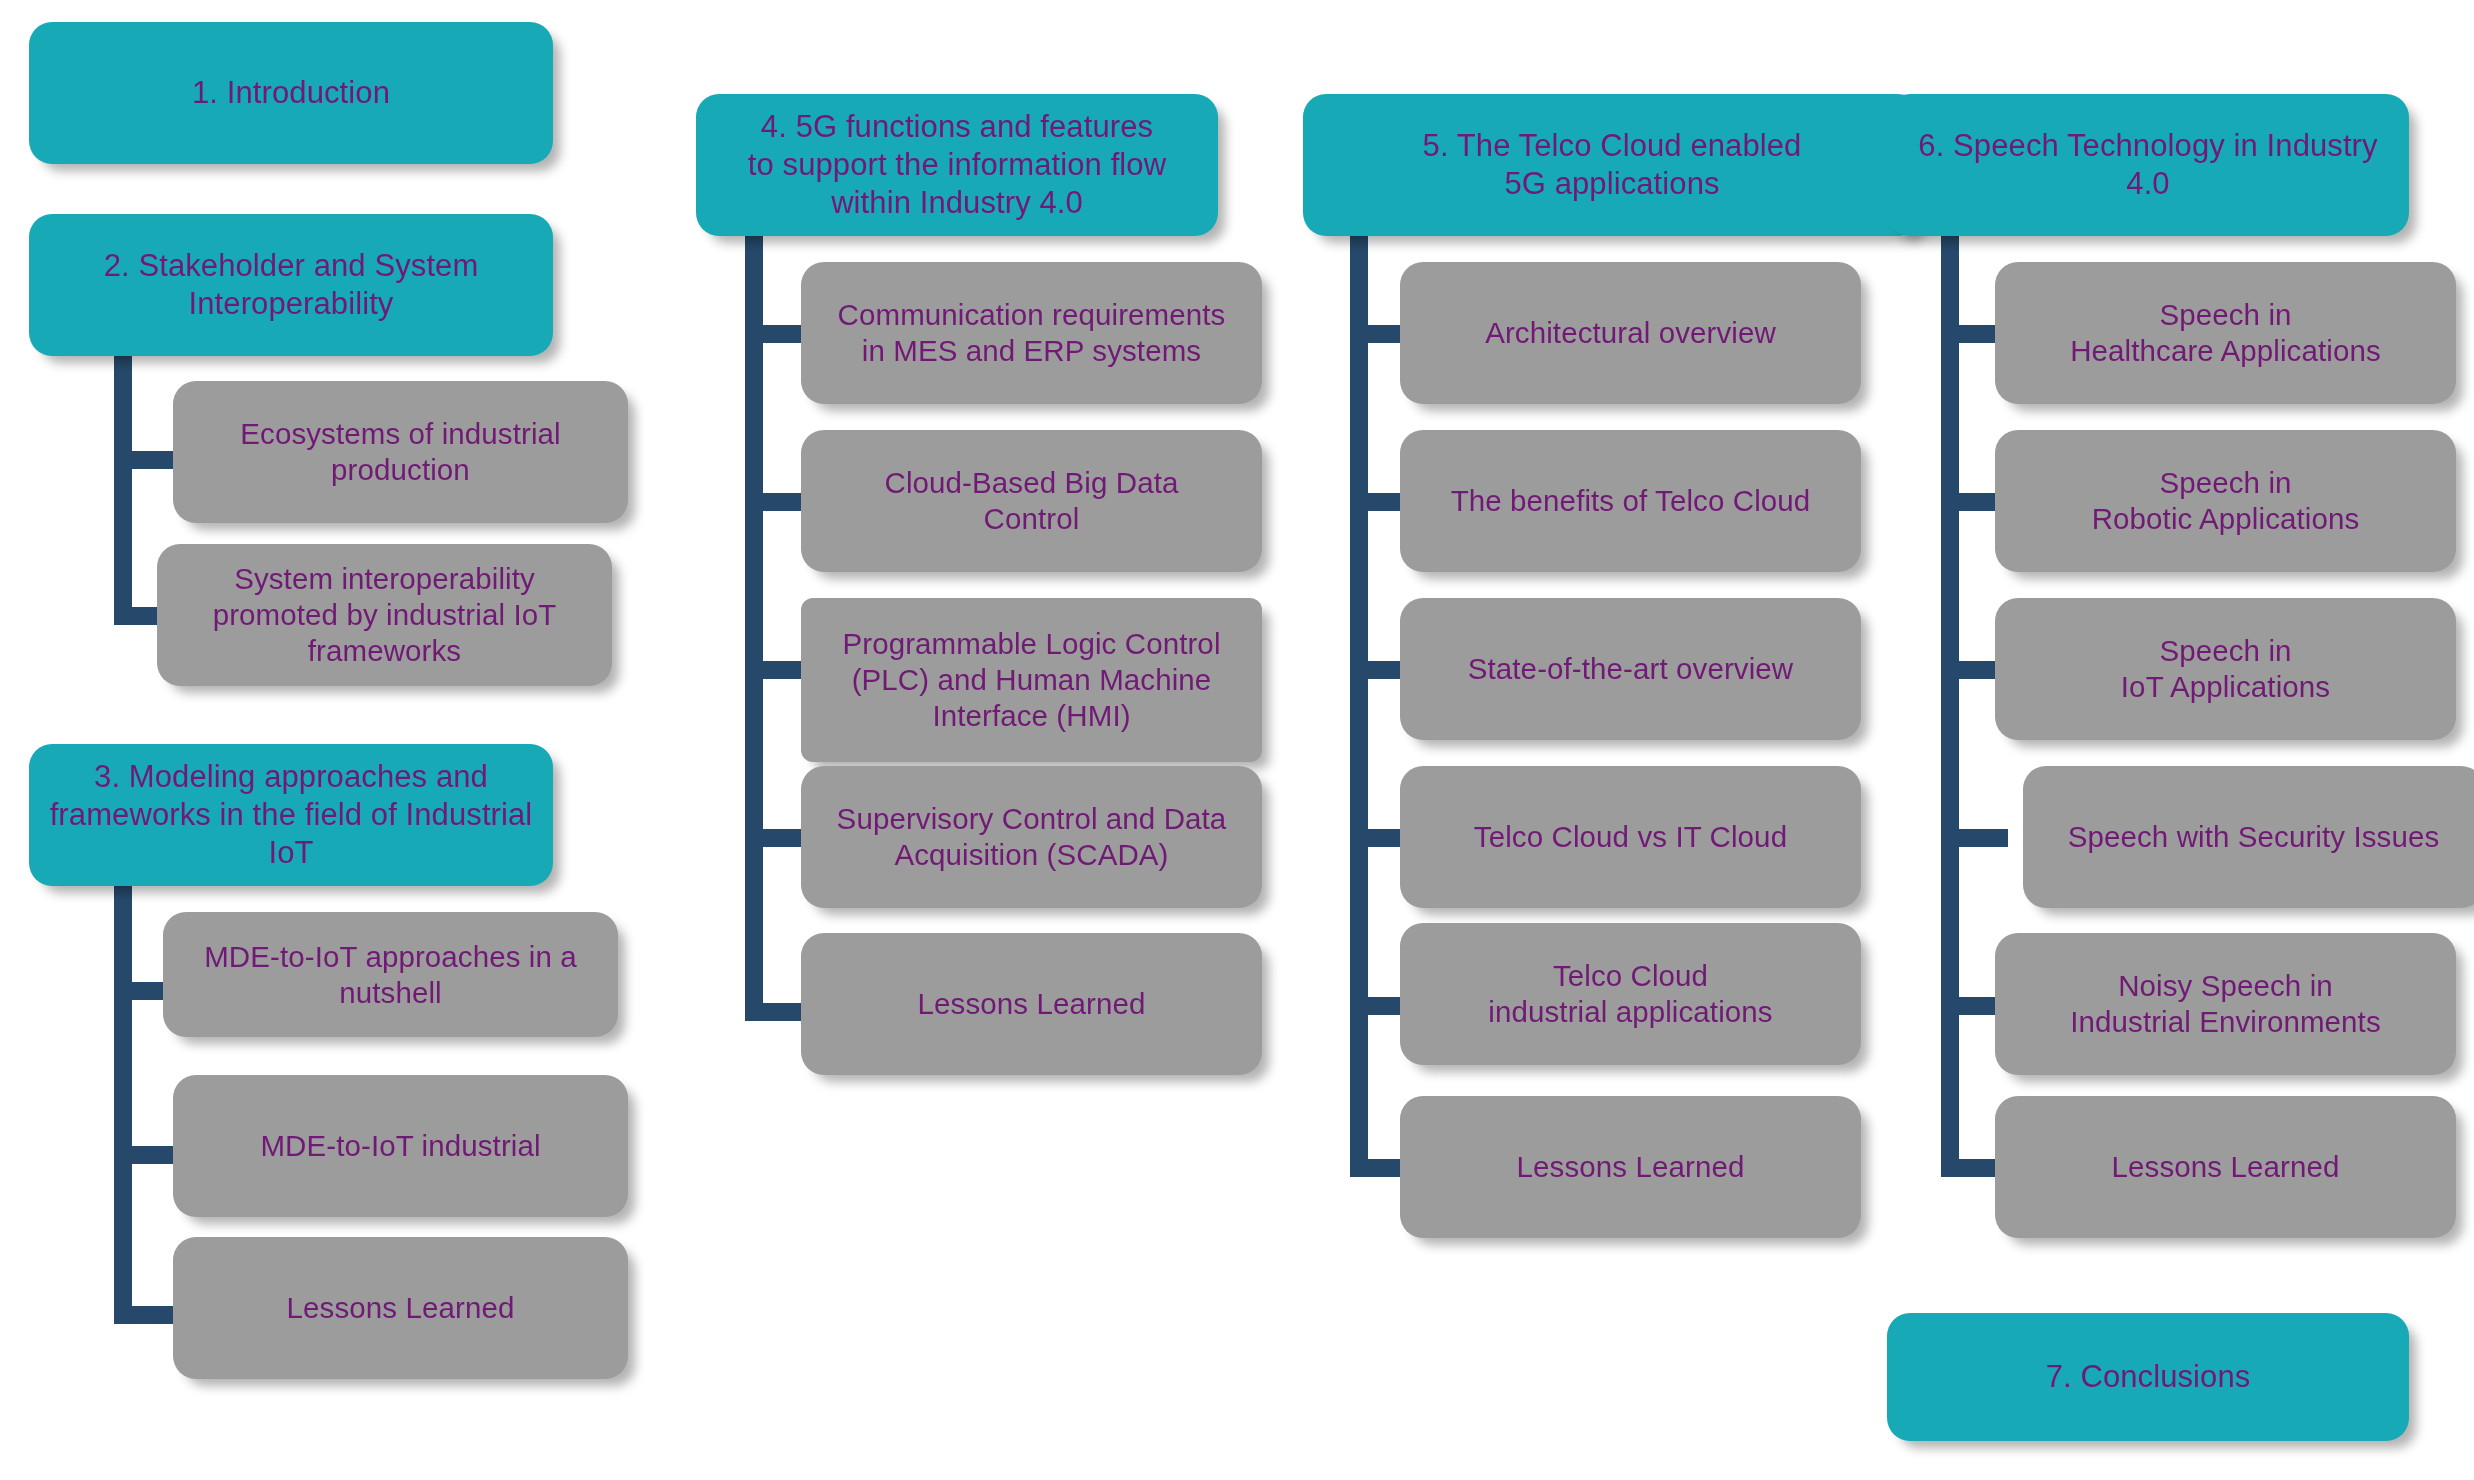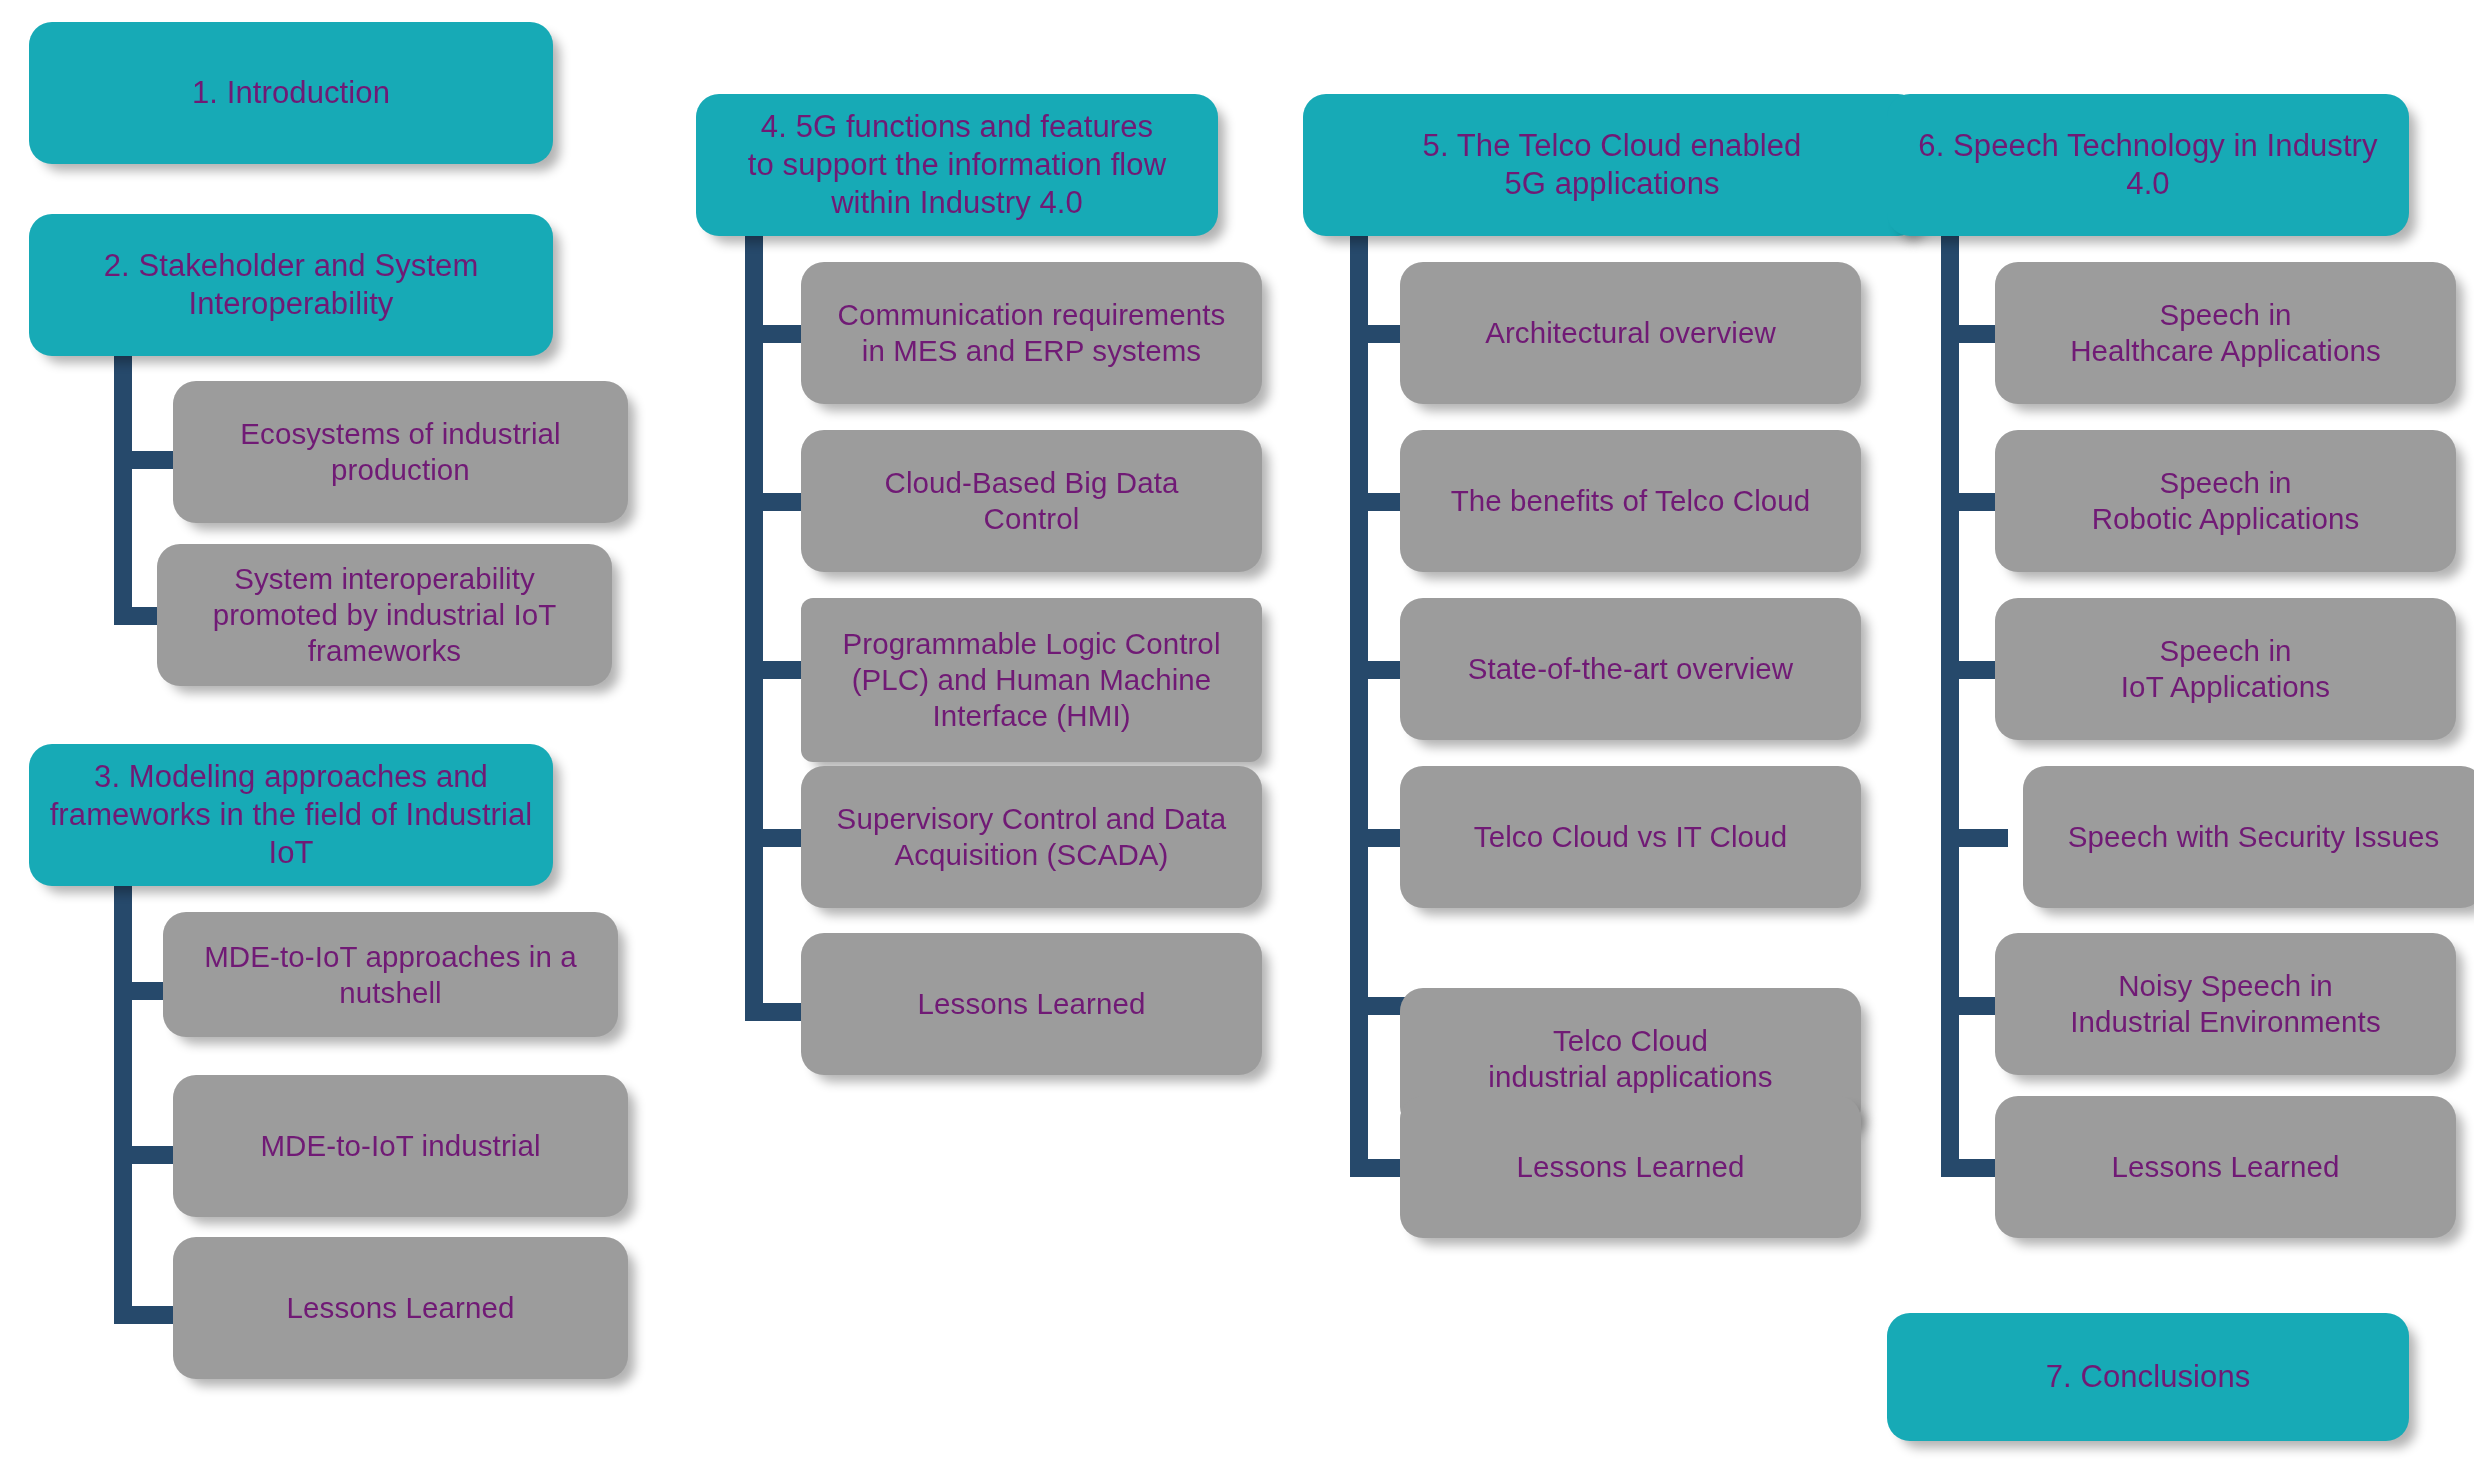--- a/index.html
+++ b/index.html
@@ -129,21 +129,21 @@
   </div>
   <div class="node gray" style="left:1400px;top:430px;width:461px;height:142px;">
     <span>The benefits of Telco Cloud</span>
   </div>
   <div class="node gray" style="left:1400px;top:598px;width:461px;height:142px;">
     <span>State-of-the-art overview</span>
   </div>
   <div class="node gray" style="left:1400px;top:766px;width:461px;height:142px;">
     <span>Telco Cloud vs IT Cloud</span>
   </div>
-  <div class="node gray" style="left:1400px;top:988px;width:461px;height:142px;">
+  <div class="node gray" style="left:1400px;top:923px;width:461px;height:142px;">
     <span>Telco Cloud
 industrial applications</span>
   </div>
   <div class="node gray" style="left:1400px;top:1096px;width:461px;height:142px;">
     <span>Lessons Learned</span>
   </div>
 
   <div class="node teal" style="left:1887px;top:94px;width:522px;height:142px;">
     <span>6. Speech Technology in Industry
 4.0</span>

